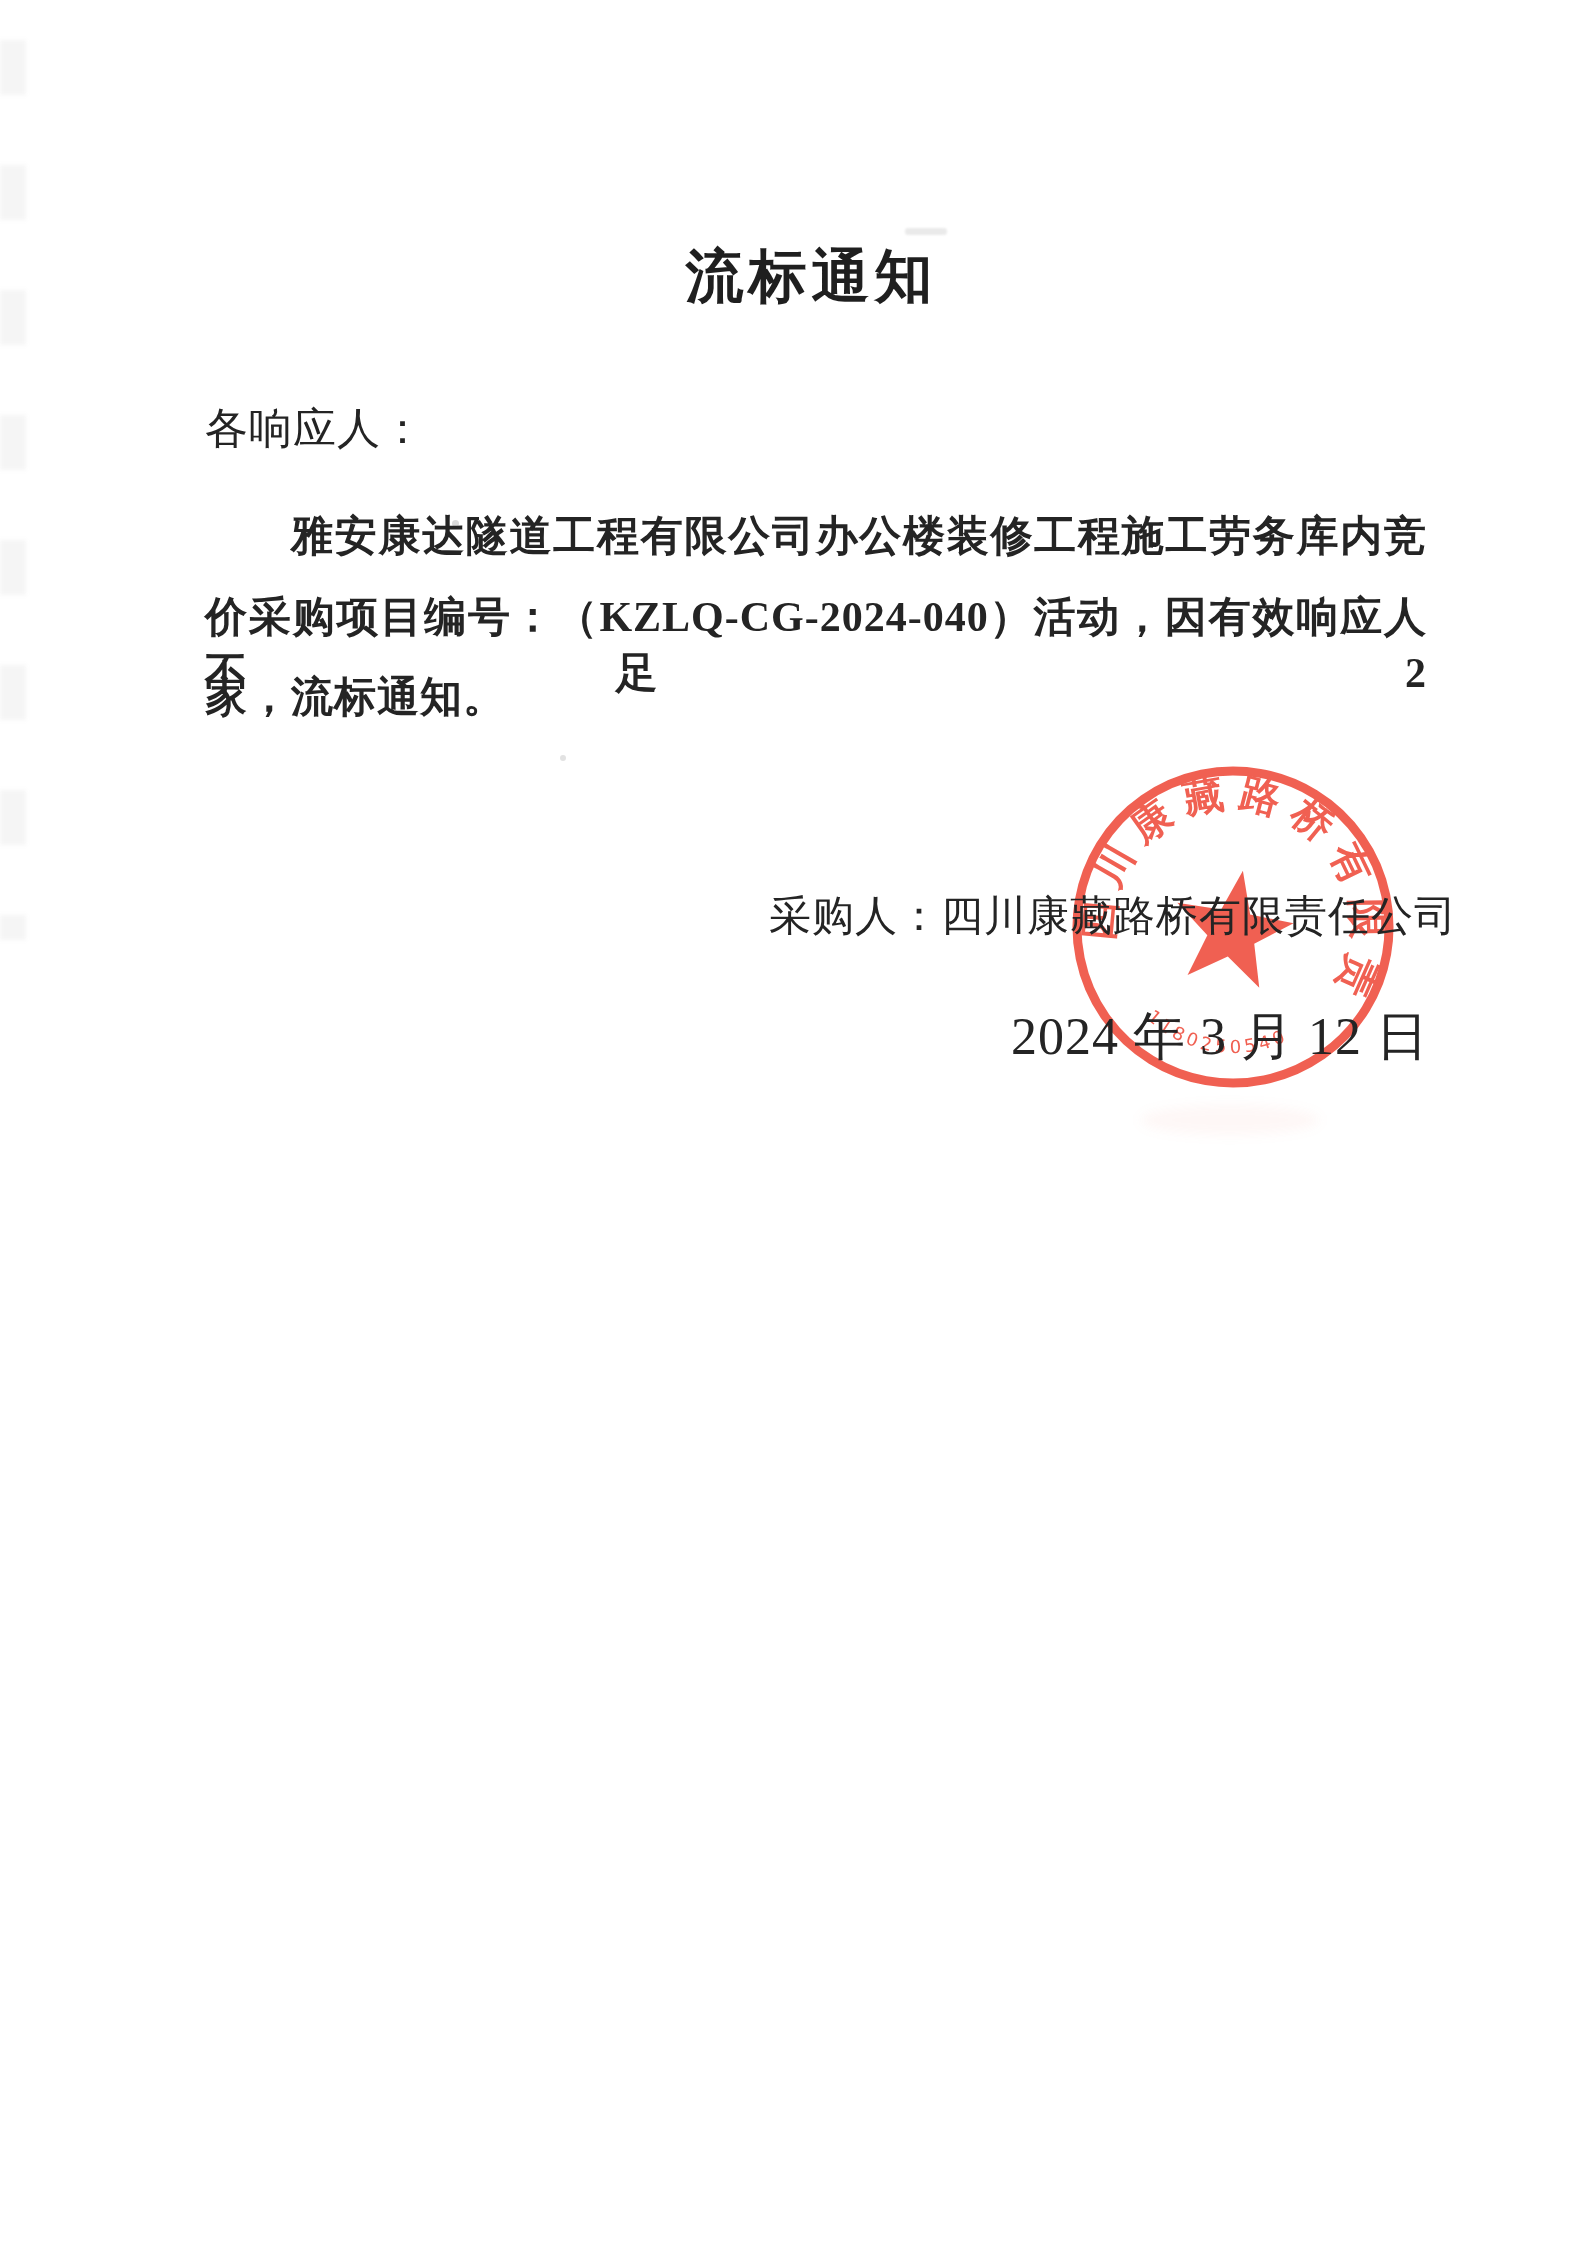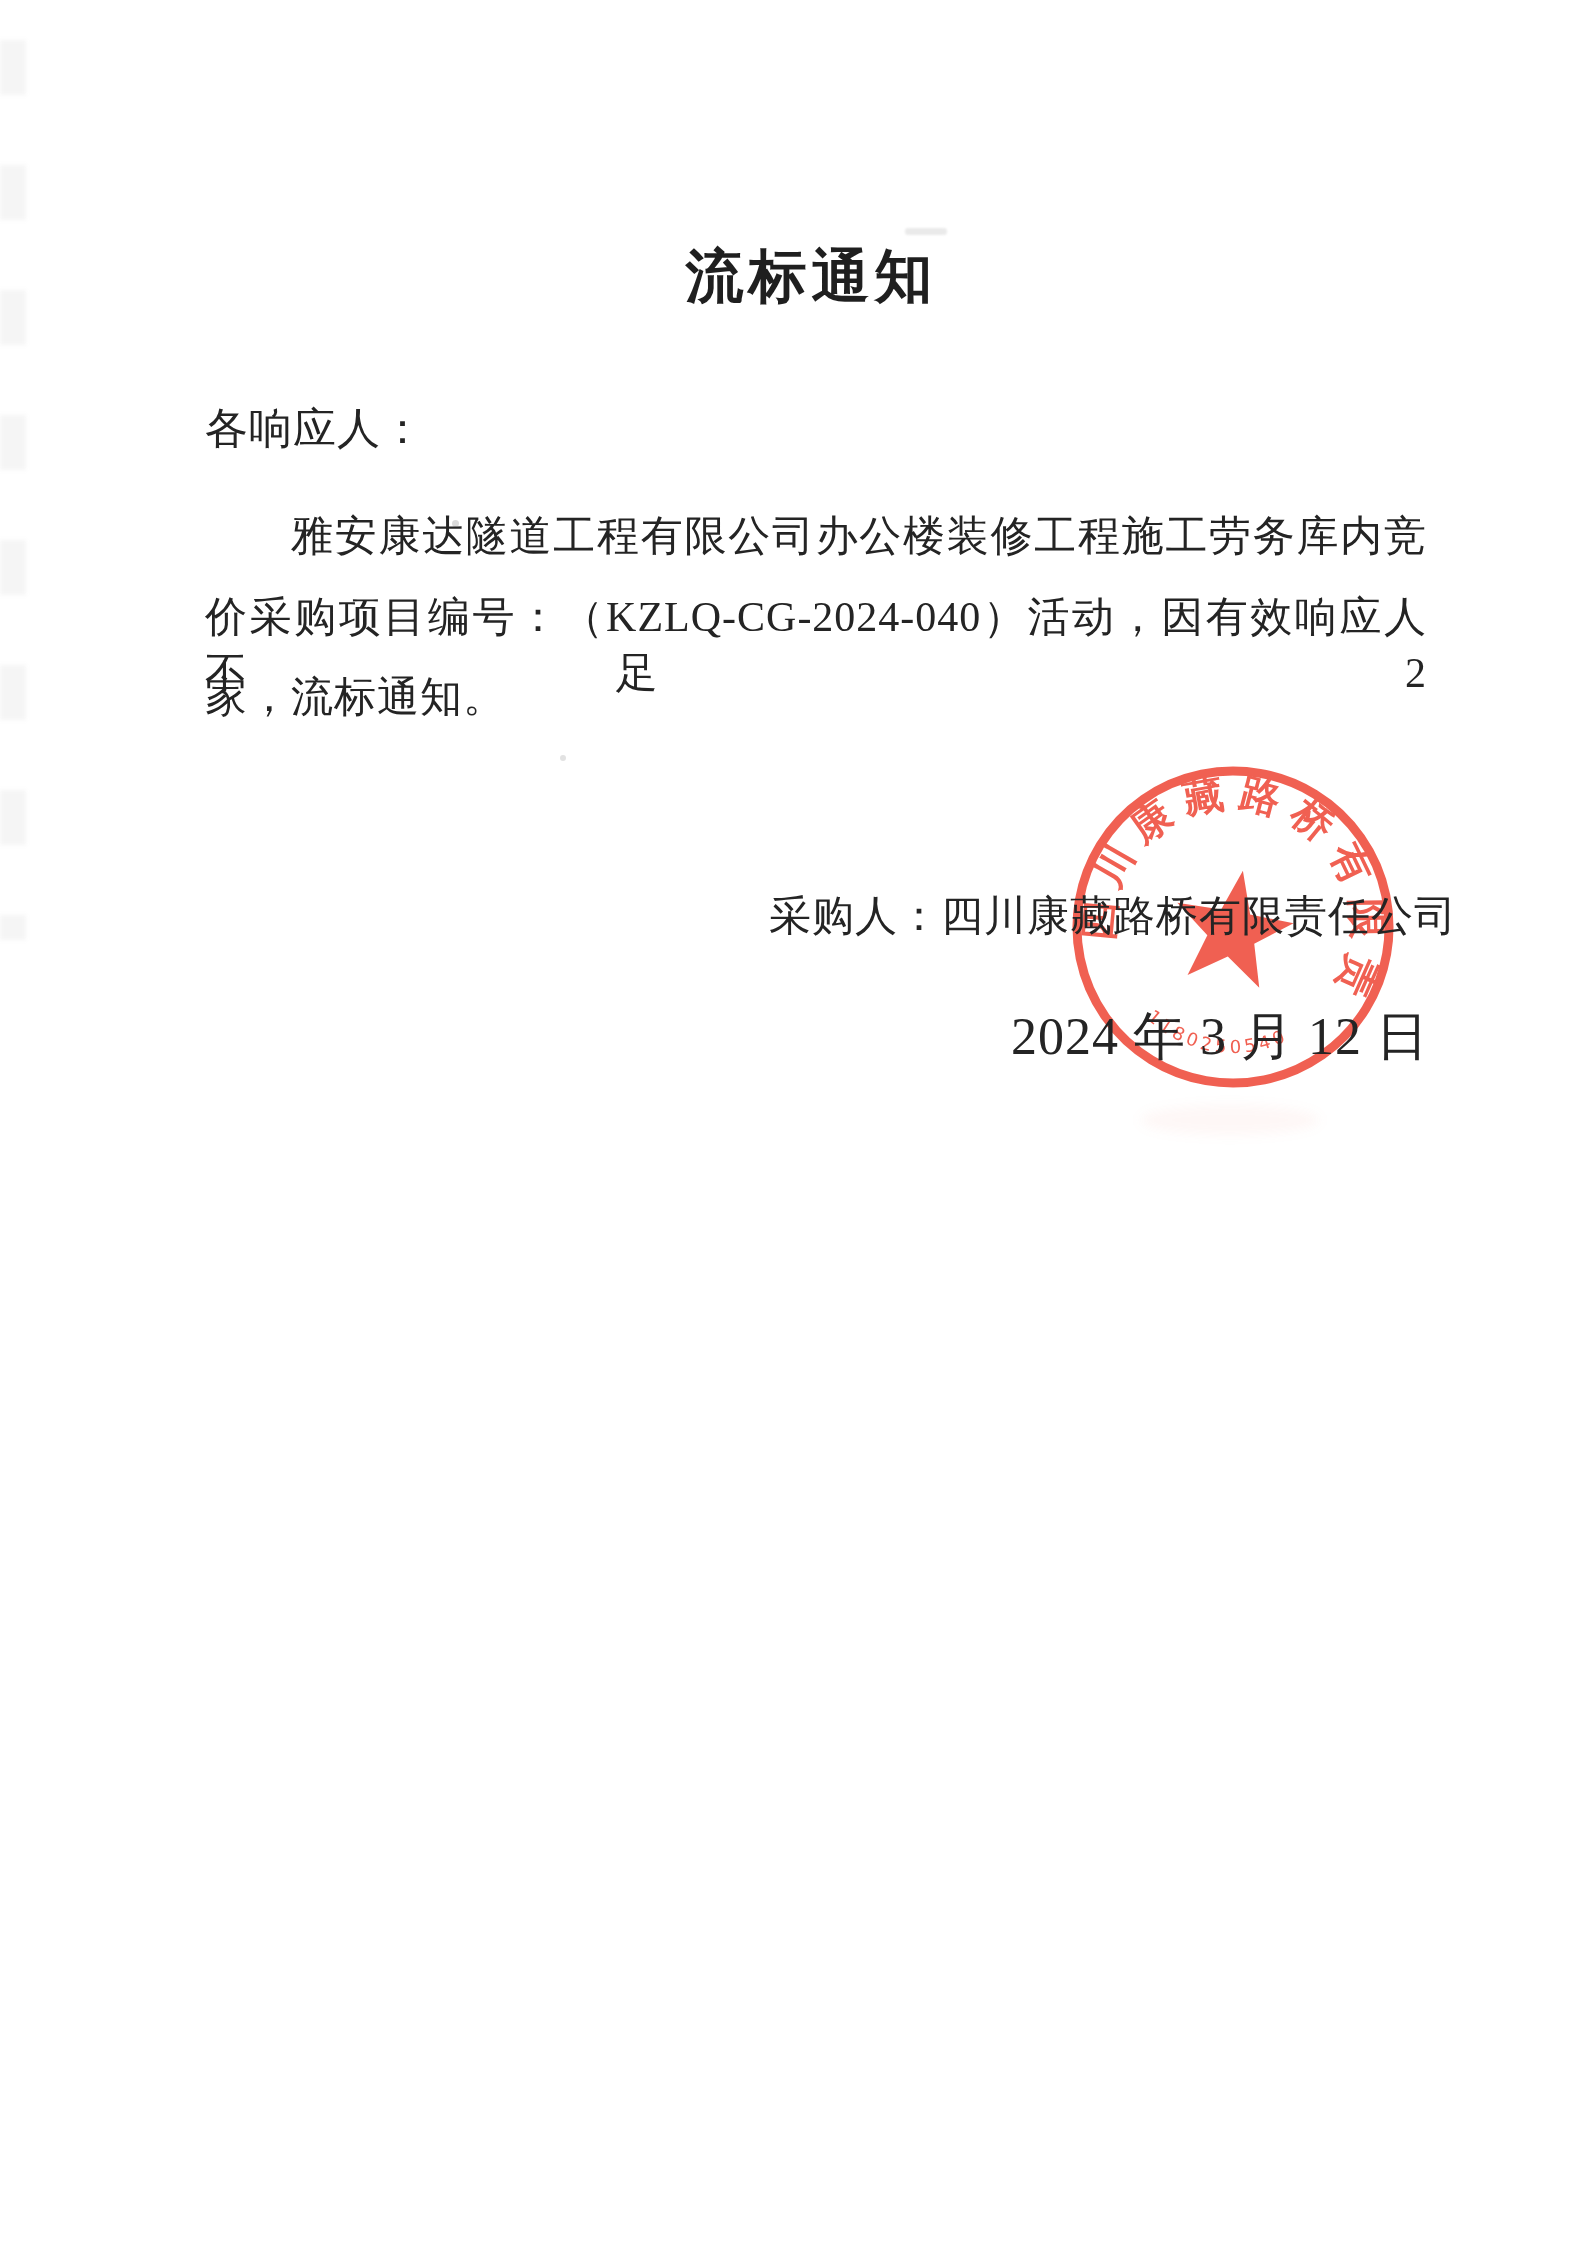--- a/index.html
+++ b/index.html
@@ -31,20 +31,21 @@
     font-size: 43px;
     letter-spacing: 1px;
   }
   .para-line {
     position: absolute;
     left: 205px;
     width: 1222px;
     font-size: 42px;
     letter-spacing: 1px;
     white-space: nowrap;
+    font-weight: bold;
   }
   .para-line.justify {
     white-space: normal;
     text-align: justify;
     text-align-last: justify;
   }
   .para-line.indent { text-indent: 86px; }
   .line-1 { top: 508px; }
   .line-2 { top: 589px; }
   .line-3 { top: 669px; }

